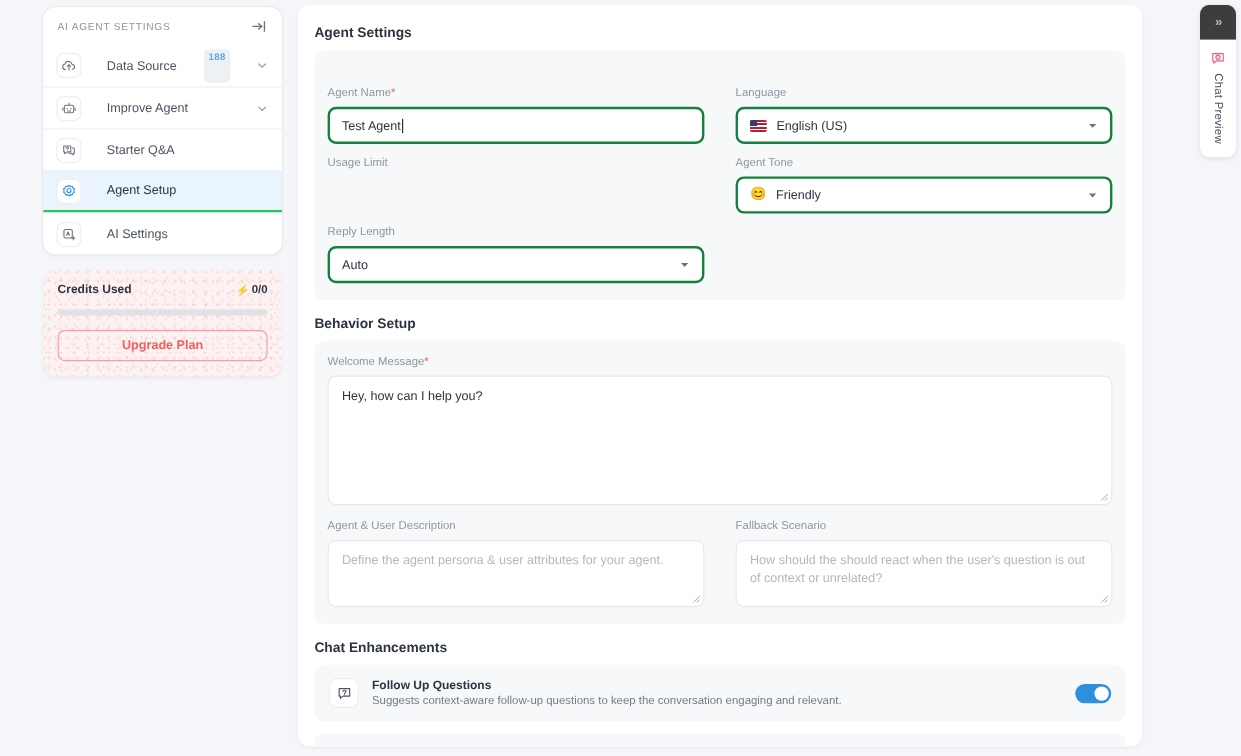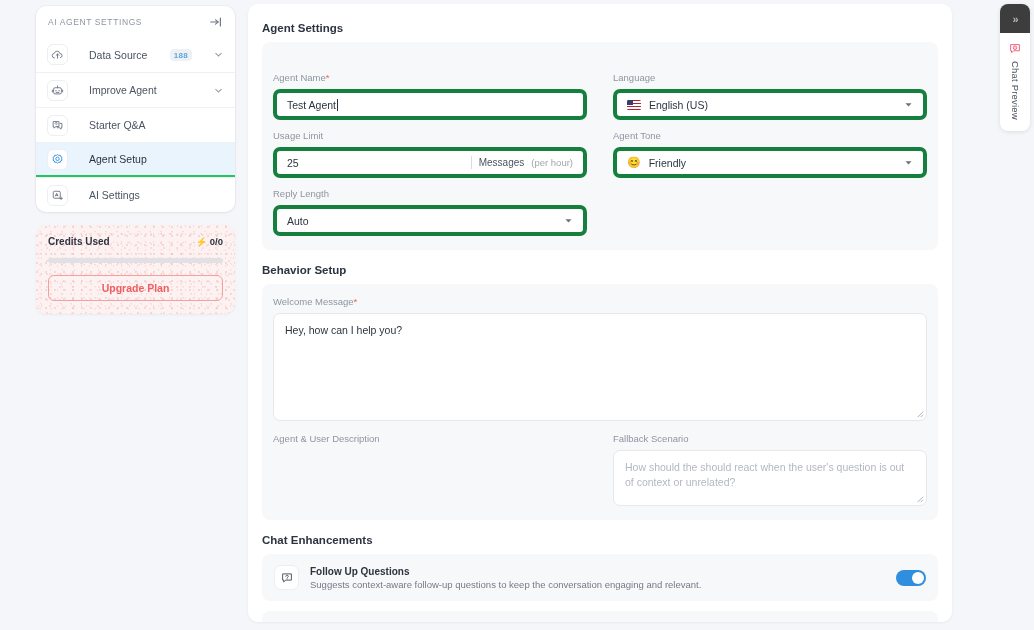--- a/index.html
+++ b/index.html
@@ -42,21 +42,21 @@
     width: 21px; height: 21px; border-radius: 6px;
     background: #fff; border: 1px solid #eceef1;
     display: flex; align-items: center; justify-content: center;
     flex: 0 0 auto;
   }
   .nav-ico svg { display: block; }
   .nav-label { font-size: 10.5px; color: #4b5462; flex: 1 1 auto; white-space: nowrap; }
   .nav-item.active .nav-label { color: #2c3440; }
   .badge {
     font-size: 8px; color: #5aa7e0; background: #eef1f4;
-    border-radius: 4px; padding: 2px 4px 1px 4px; font-weight: bold;
+    border-radius: 4px; padding: 2px 4px 17px 4px; font-weight: bold;
     letter-spacing: .3px;
   }
   .chev { width: 11px; height: 11px; flex: 0 0 auto; }
 
   
   .credits {
     margin-top: 13px; border-radius: 10px; padding: 11px 12px 13px 12px;
     background-color: #fdf2f2;
     background-image:
       radial-gradient(circle at 12% 22%, rgba(240,150,150,.30) 0 .8px, transparent 1px),
@@ -98,21 +98,21 @@
   .panel {
     background: #f7f8f9; border-radius: 8px; padding: 12px 11px 14px 11px;
   }
   .grid2 { display: grid; grid-template-columns: 1fr 1fr; gap: 10px 26px; margin-top: 18px; }
   .field-label {
     font-size: 9.5px; color: #8e95a1; margin-bottom: 6px; display: block;
   }
   .req { color: #ef5f5f; }
   .inp {
     width: 100%; height: 31px; border-radius: 7px;
-    border: 4px solid #15803d; background: #fff;
+    border: 2px solid #15803d; background: #fff;
     font-size: 10.5px; color: #2c3440; padding: 0 10px;
     font-family: "Liberation Sans", sans-serif;
     display: flex; align-items: center;
   }
   .caret {
     display: inline-block; width: 1px; height: 12px;
     background: #2c3440; margin-left: .5px;
   }
   .inp-split { justify-content: space-between; }
   .suffix { display: flex; align-items: center; gap: 7px; }
@@ -313,28 +313,20 @@
               <span>English (US)</span>
             </span>
             <svg class="arrow-d" viewBox="0 0 10 10" fill="#6b7280">
                 <path d="M1.6 3.6h6.8L5 7.2z"></path>
               </svg>
           </div>
         </div>
 
         <div>
           <span class="field-label">Usage Limit</span>
-          <div class="inp inp-split">
-            <span>25</span>
-            <span class="suffix">
-              <span class="divider-v"></span>
-              <span class="suffix-main">Messages</span>
-              <span class="suffix-sub">(per hour)</span>
-            </span>
-          </div>
         </div>
 
         <div>
           <span class="field-label">Agent Tone</span>
           <div class="inp sel">
             <span class="sel-left">
               <span class="emoji">😊</span>
               <span>Friendly</span>
             </span>
             <svg class="arrow-d" viewBox="0 0 10 10" fill="#6b7280">
@@ -365,20 +357,26 @@
       <div class="ta-wrap">
         <div class="ta big">Hey, how can I help you?</div>
         <svg class="grip" viewBox="0 0 10 10" stroke="#9aa1ac" stroke-width=".9">
             <path d="M9 3L3 9M9 6.3L6.3 9"></path>
           </svg>
       </div>
 
       <div class="grid2" style="margin-top:12px;">
         <div>
           <span class="field-label">Agent &amp; User Description</span>
+          <div class="ta-wrap">
+            <div class="ta small ph">Define the agent persona &amp; user attributes for your agent.</div>
+            <svg class="grip" viewBox="0 0 10 10" stroke="#9aa1ac" stroke-width=".9">
+                <path d="M9 3L3 9M9 6.3L6.3 9"></path>
+              </svg>
+          </div>
         </div>
         <div>
           <span class="field-label">Fallback Scenario</span>
           <div class="ta-wrap">
             <div class="ta small ph">How should the should react when the user's question is out of context or unrelated?</div>
             <svg class="grip" viewBox="0 0 10 10" stroke="#9aa1ac" stroke-width=".9">
                 <path d="M9 3L3 9M9 6.3L6.3 9"></path>
               </svg>
           </div>
         </div>

